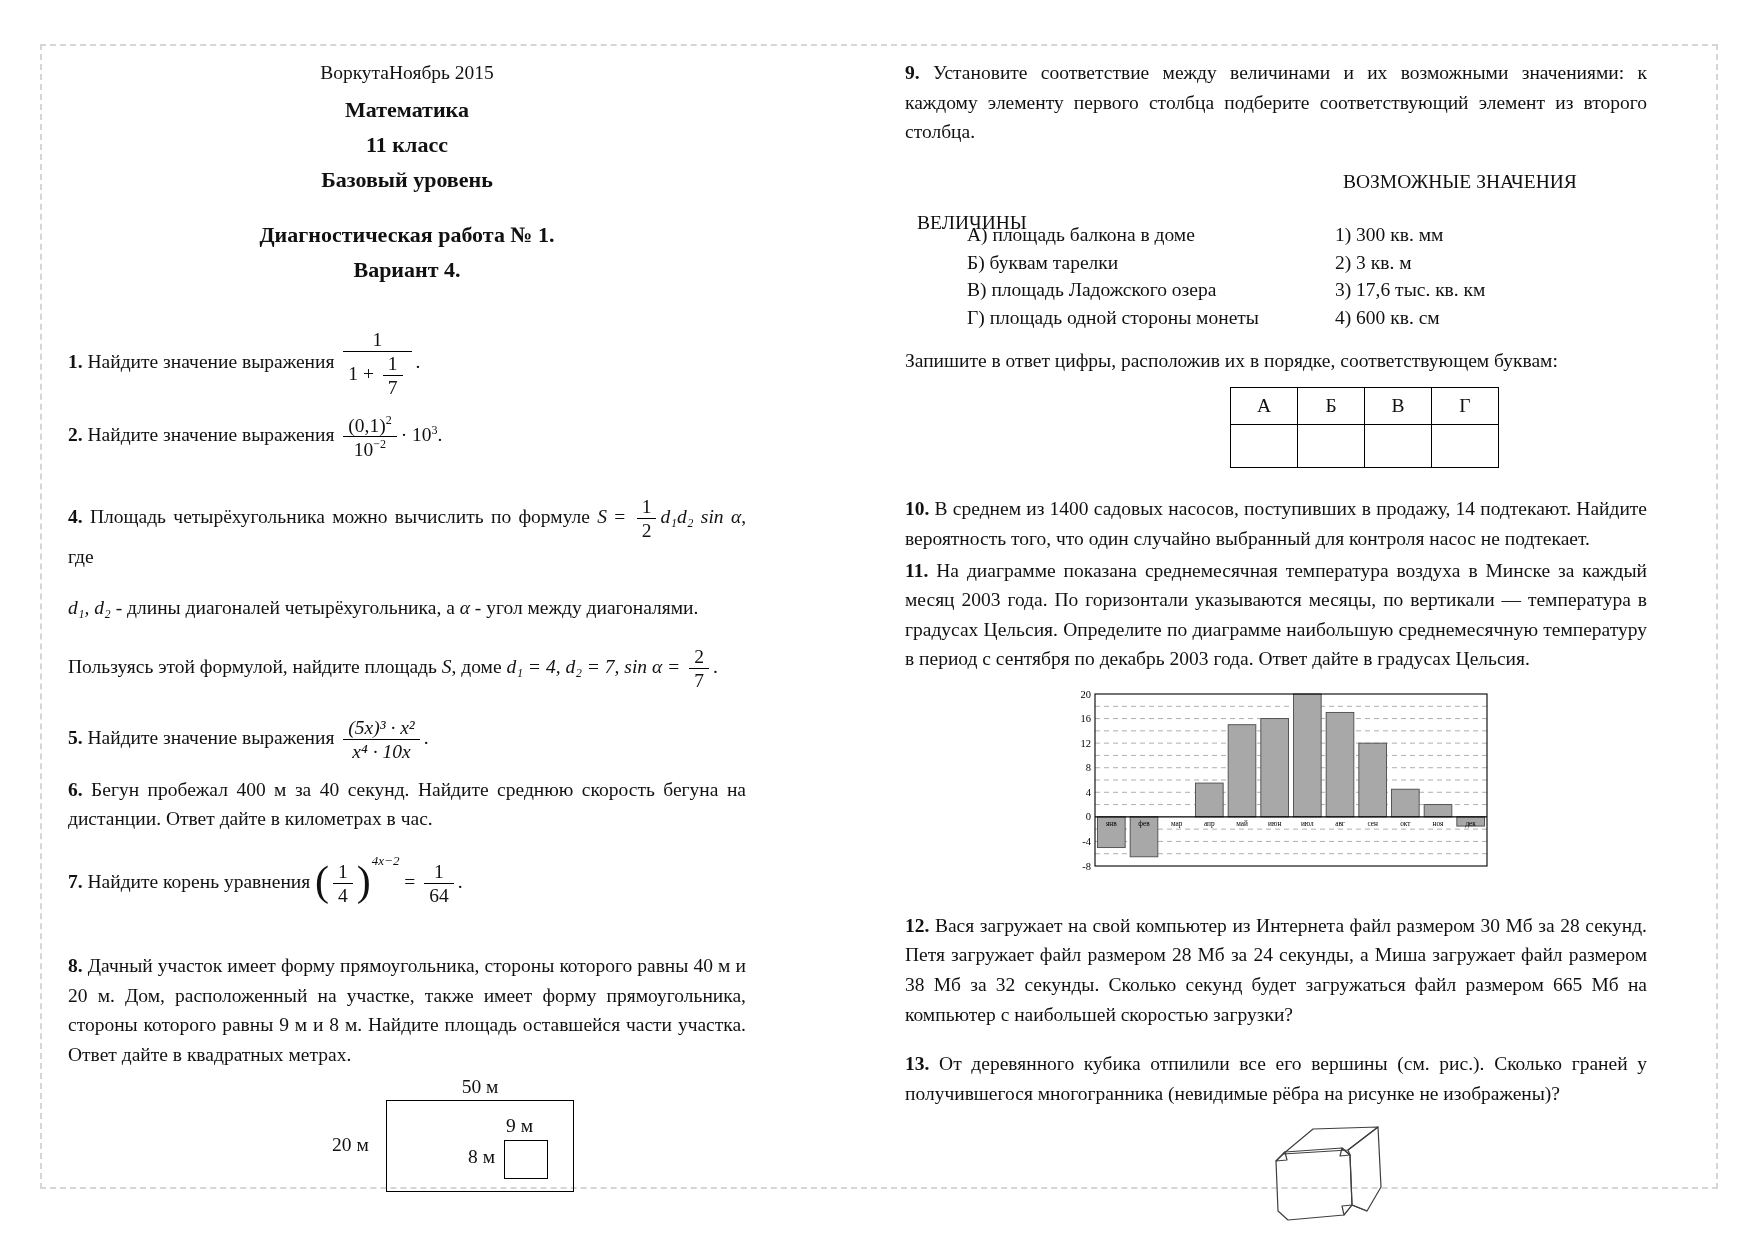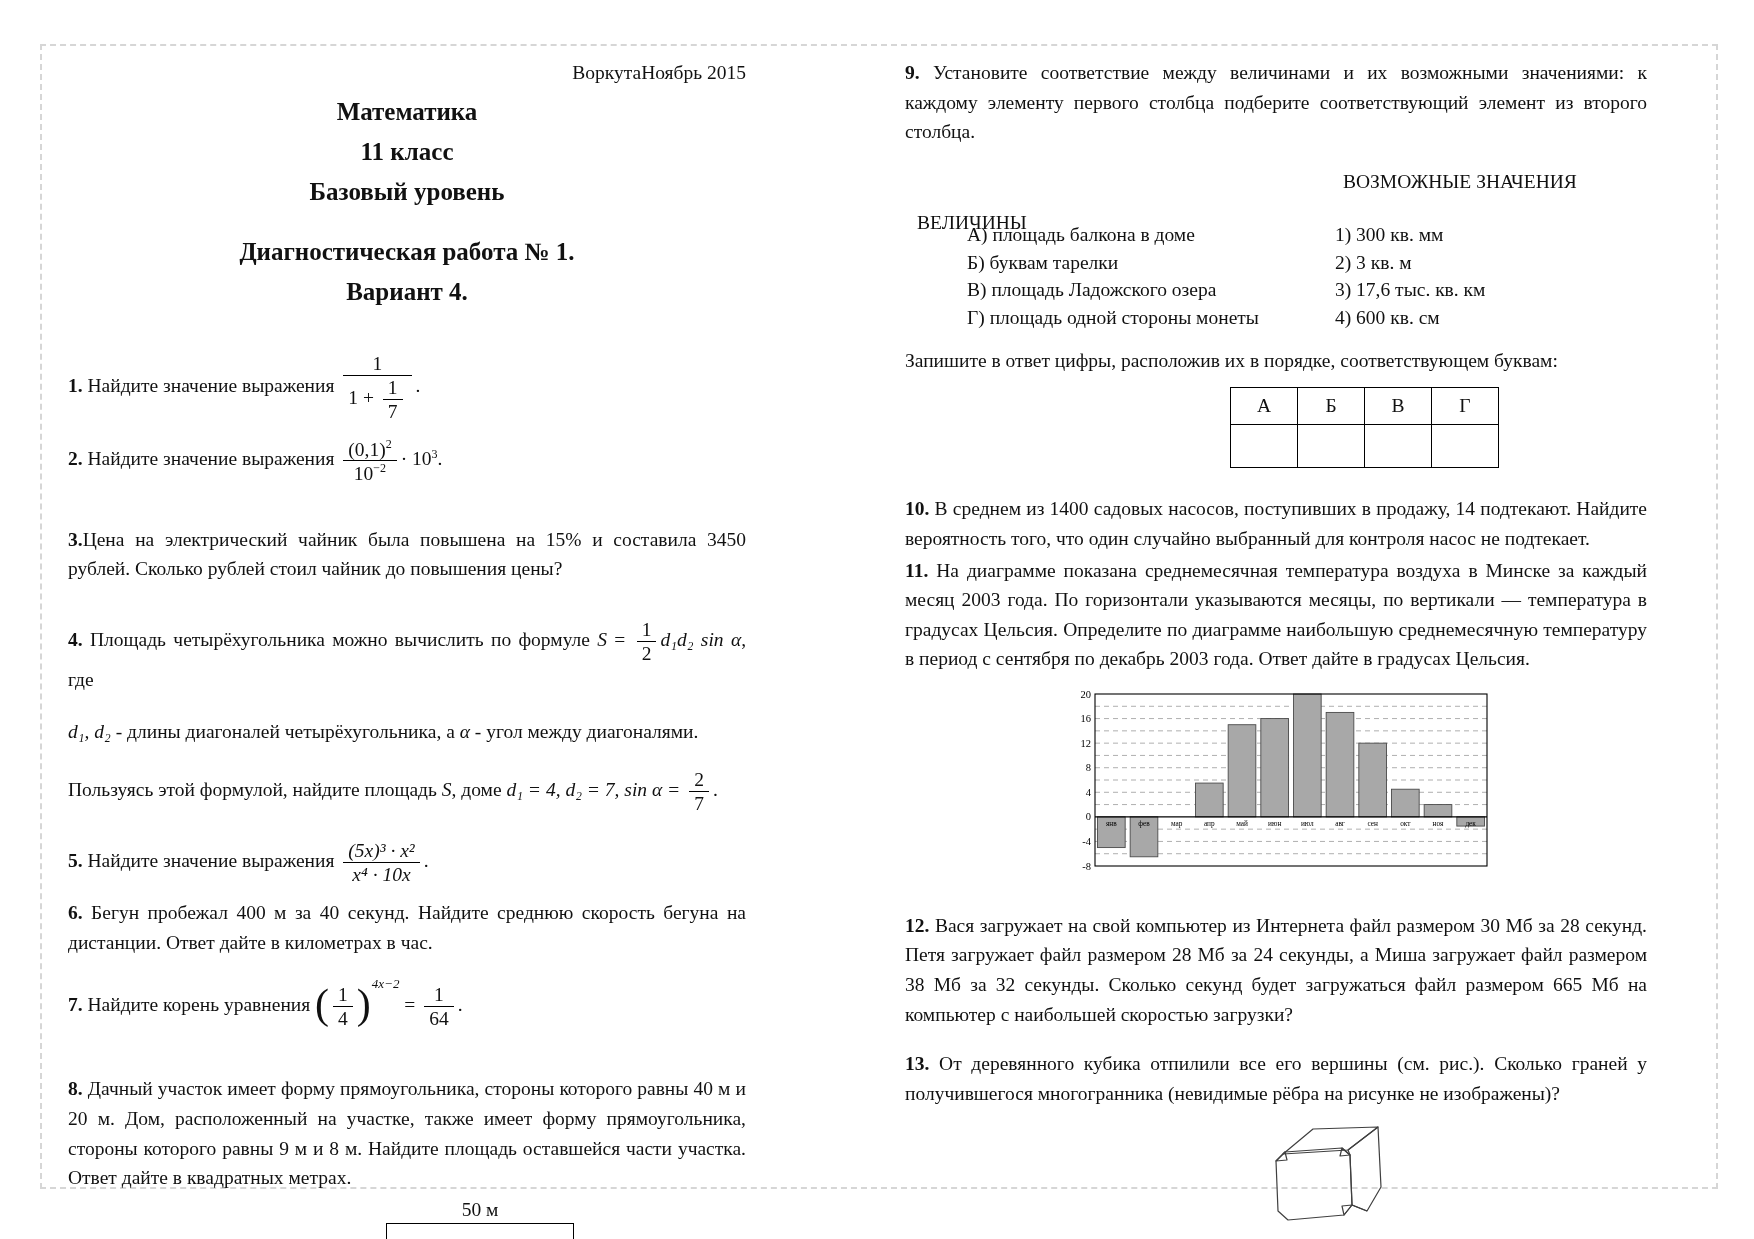--- a/index.html
+++ b/index.html
@@ -3,22 +3,22 @@
 <meta charset="utf-8">
 <style>
   html,body{margin:0;padding:0;background:#fff;}
   .page{position:relative;width:1754px;height:1239px;background:#fff;overflow:hidden;
         font-family:"Liberation Serif","DejaVu Serif",serif;font-size:19.5px;line-height:1.52;color:#111;}
   .trim{position:absolute;left:40px;right:36px;top:44px;bottom:50px;border:2px dashed #d6d6d6;pointer-events:none;}
   .col{position:absolute;top:58px;}
   .col.left{left:68px;width:678px;}
   .col.right{left:905px;width:742px;}
 
-  .doc-header{display:flex;justify-content:flex-end;}
-  .titles{text-align:center;font-weight:bold;font-size:25px;line-height:1.6;margin-top:4px;}
+  .doc-header{display:flex;justify-content:center;}
+  .titles{text-align:center;font-weight:bold;font-size:22px;line-height:1.6;margin-top:4px;}
   .titles .gap{height:20px;}
 
   .prob{text-align:justify;}
   .pn{font-weight:bold;}
   .math{font-style:italic;}
 
   
   .fr{display:inline-flex;flex-direction:column;vertical-align:middle;text-align:center;margin:0 4px;line-height:1.18;}
   .fr .t{display:block;border-bottom:1.4px solid #000;padding:0 5px;}
   .fr .b{display:block;padding:0 5px;}
@@ -105,23 +105,20 @@
     <div class="prob" id="p2">
       <span class="pn">2.</span>
       <span>Найдите значение выражения</span>
       <span class="fr">
         <span class="t"><span>(0,1)</span><sup>2</sup></span>
         <span class="b"><span>10</span><sup>−2</sup></span>
       </span><span>·</span>
       <span><span>10</span><sup>3</sup><span>.</span></span>
     </div>
 
-    <div class="prob" id="p3">
-      <span class="pn">3.</span><span>Цена на электрический чайник была повышена на 15% и составила 3450 рублей. Сколько рублей стоил чайник до повышения цены?</span>
-    </div>
 
     <div id="p4">
       <div class="p4-line">
         <span class="pn">4.</span>
         <span>Площадь четырёхугольника можно вычислить по формуле</span>
         <span class="math">S</span>
         <span>=</span>
         <span class="fr">
           <span class="t">1</span>
           <span class="b">2</span>

